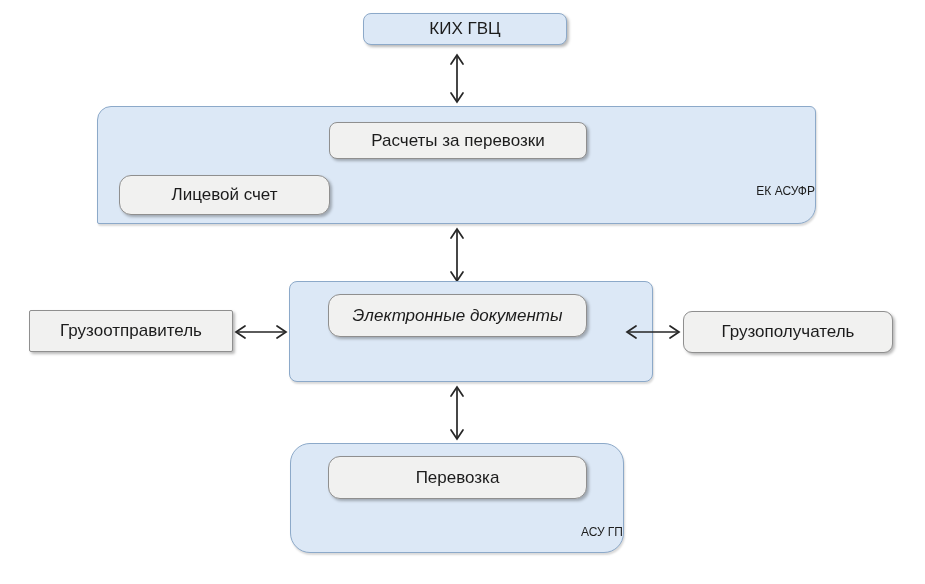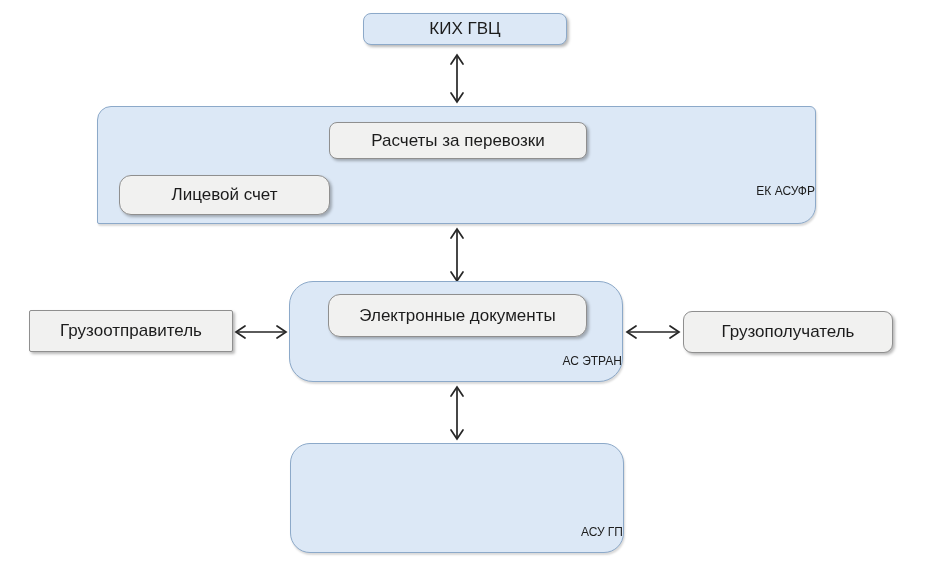--- a/index.html
+++ b/index.html
@@ -87,25 +87,24 @@
     </div>
     <div class="container-label" style="top:74px;">ЕК АСУФР</div>
   </div>
 
   <svg class="arrow" style="left:448px; top:227px;" width="18" height="56" aria-hidden="true">
     <line x1="9" y1="4" x2="9" y2="52"></line>
     <polyline points="3,11 9,2 15,11"></polyline>
     <polyline points="3,45 9,54 15,45"></polyline>
   </svg>
 
-  <div class="node blue container" style="left:289px; top:281px; width:334px; height:101px; border-radius:24px;">
+  <div class="node blue container" style="left:289px; top:281px; width:364px; height:101px; border-radius:8px;font-style:italic;">
     <div class="node gray centered" style="left:38px; top:12px; width:259px; height:43px; border-radius:12px;">
       <span>Электронные документы</span>
     </div>
-    <div class="container-label" style="top:69px;">АС ЭТРАН</div>
   </div>
 
   <div class="node gray centered" style="left:29px; top:310px; width:204px; height:42px; border-radius:2px;">
     <span>Грузоотправитель</span>
   </div>
 
   <svg class="arrow" style="left:234px; top:323px;" width="54" height="18" aria-hidden="true">
     <line x1="4" y1="9" x2="50" y2="9"></line>
     <polyline points="11,3 2,9 11,15"></polyline>
     <polyline points="43,3 52,9 43,15"></polyline>
@@ -121,16 +120,19 @@
     <span>Грузополучатель</span>
   </div>
 
   <svg class="arrow" style="left:448px; top:385px;" width="18" height="56" aria-hidden="true">
     <line x1="9" y1="4" x2="9" y2="52"></line>
     <polyline points="3,11 9,2 15,11"></polyline>
     <polyline points="3,45 9,54 15,45"></polyline>
   </svg>
 
   <div class="node blue container" style="left:290px; top:443px; width:334px; height:110px; border-radius:20px;">
+    <div class="node gray centered" style="left:37px; top:12px; width:259px; height:43px; border-radius:12px;">
+      <span>Перевозка</span>
+    </div>
     <div class="container-label" style="top:78px;">АСУ ГП</div>
   </div>
 
 </div>
 
 </body></html>

